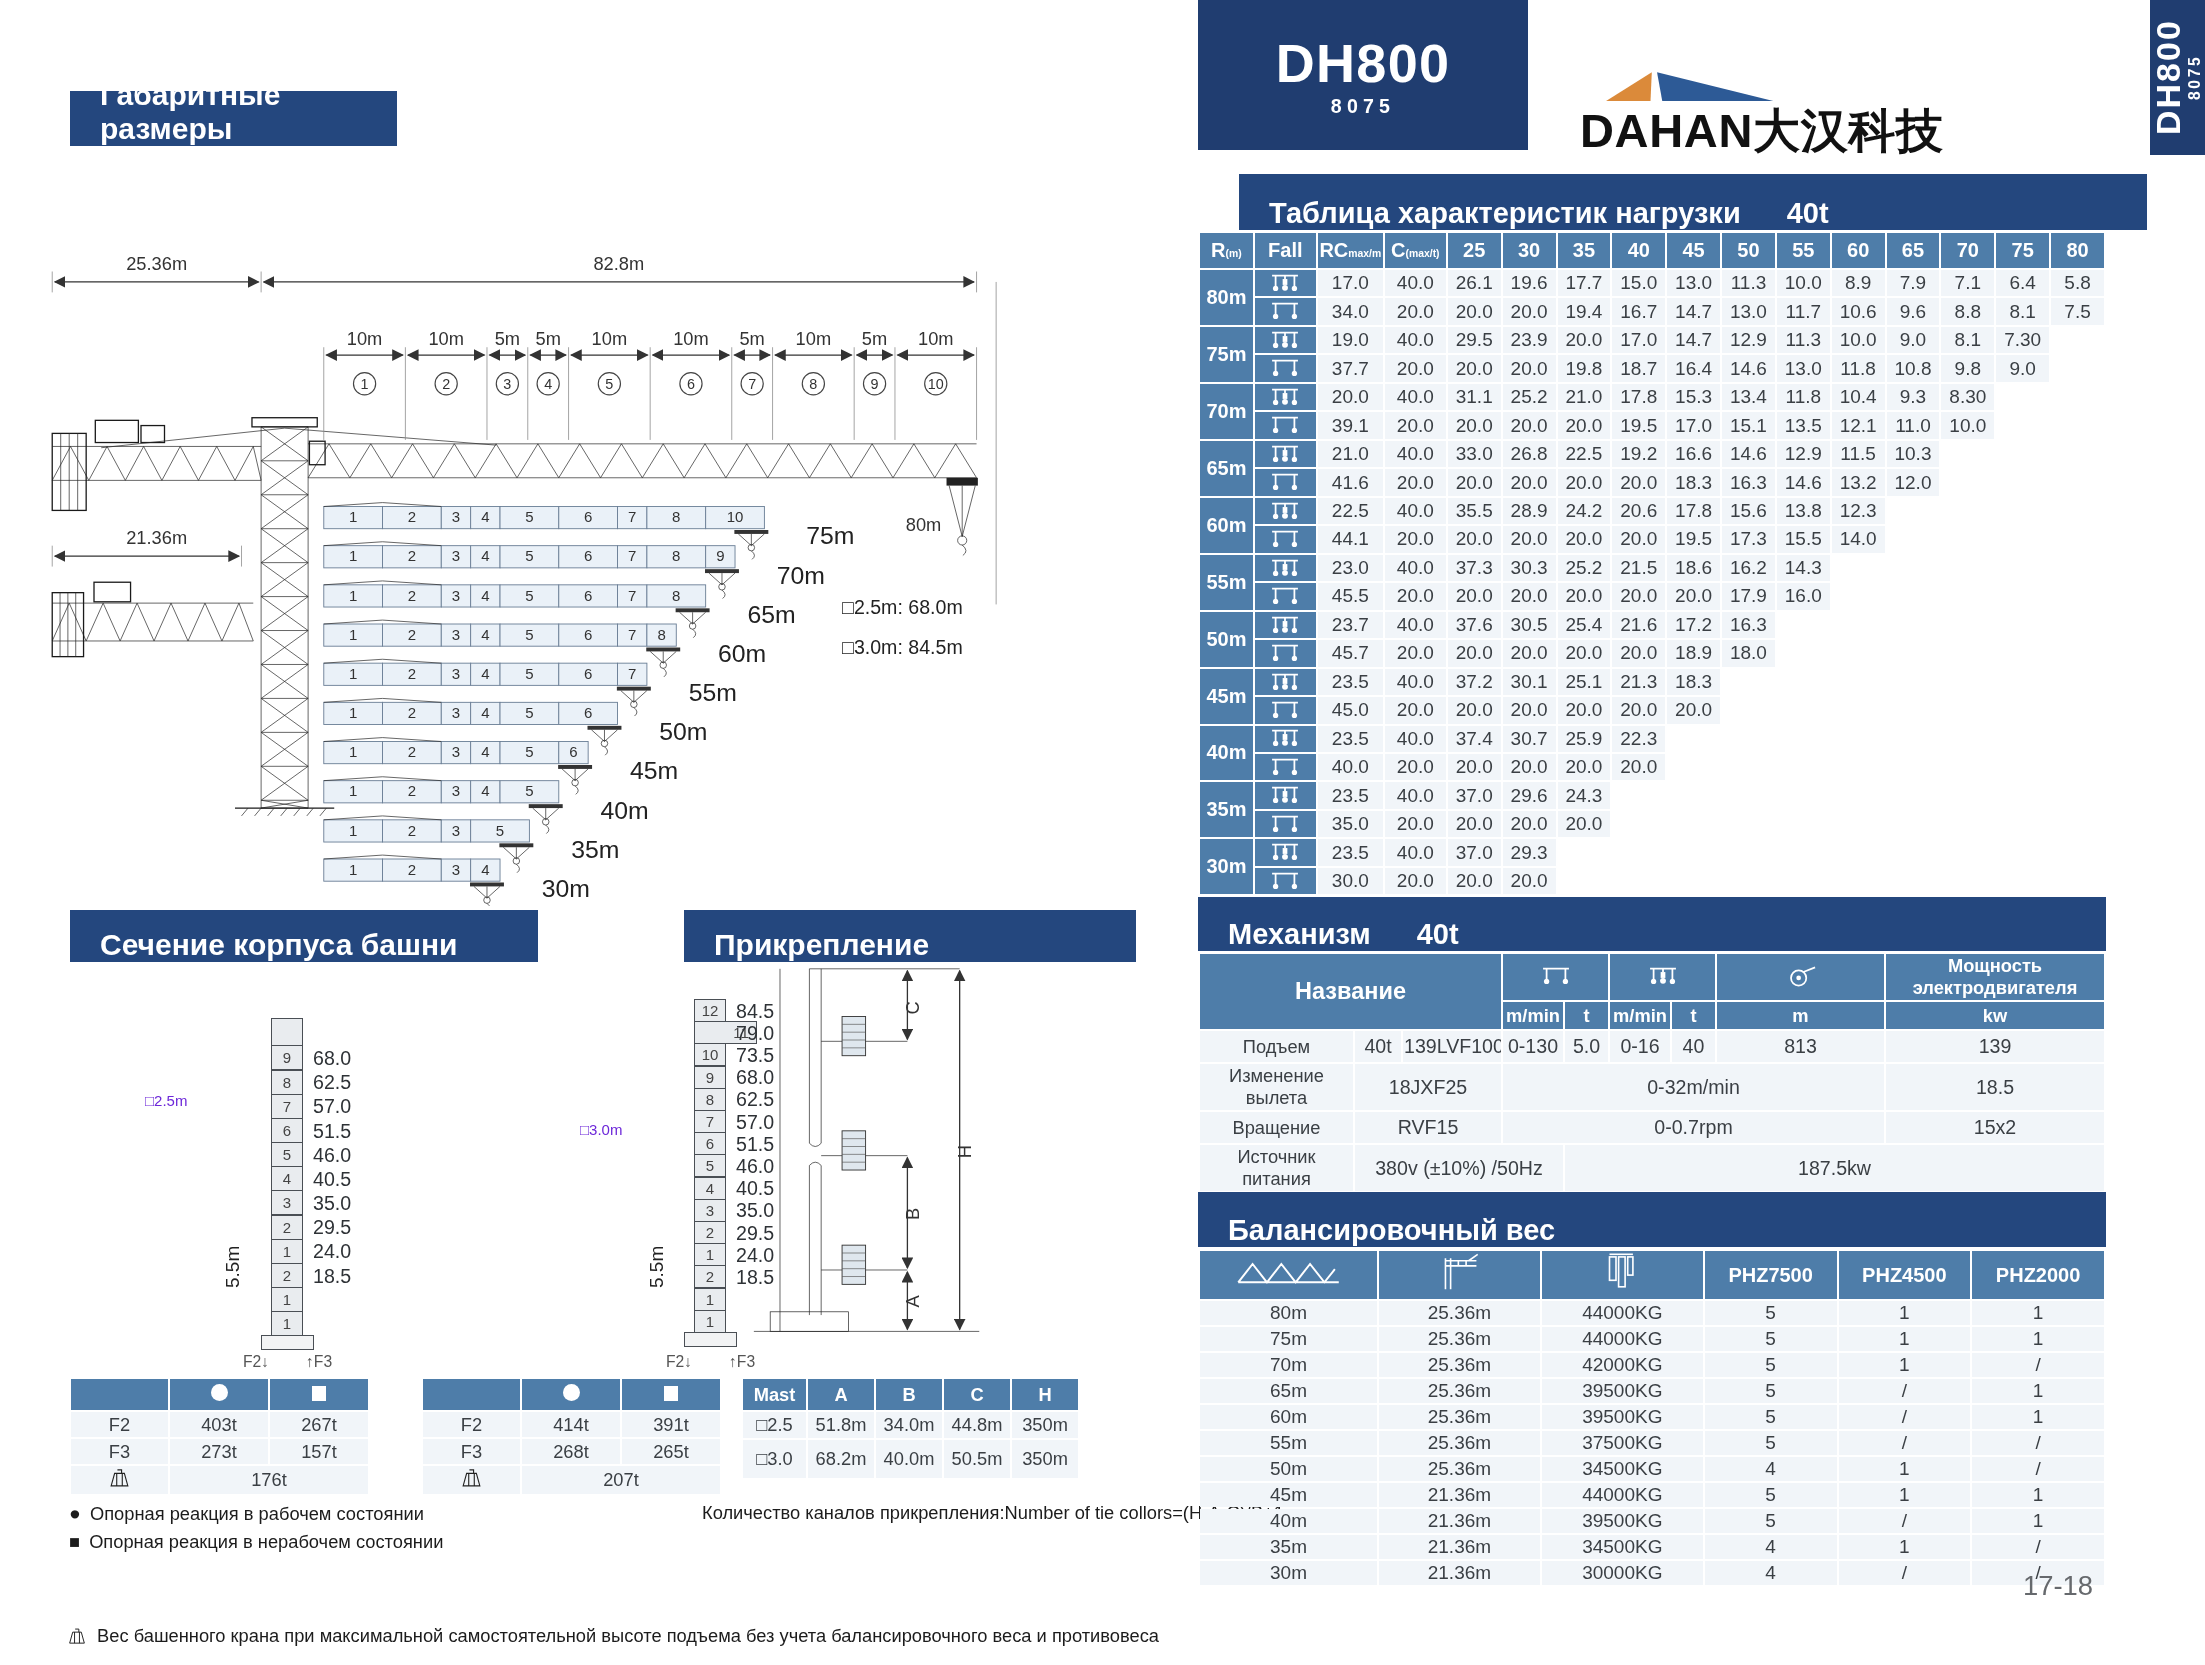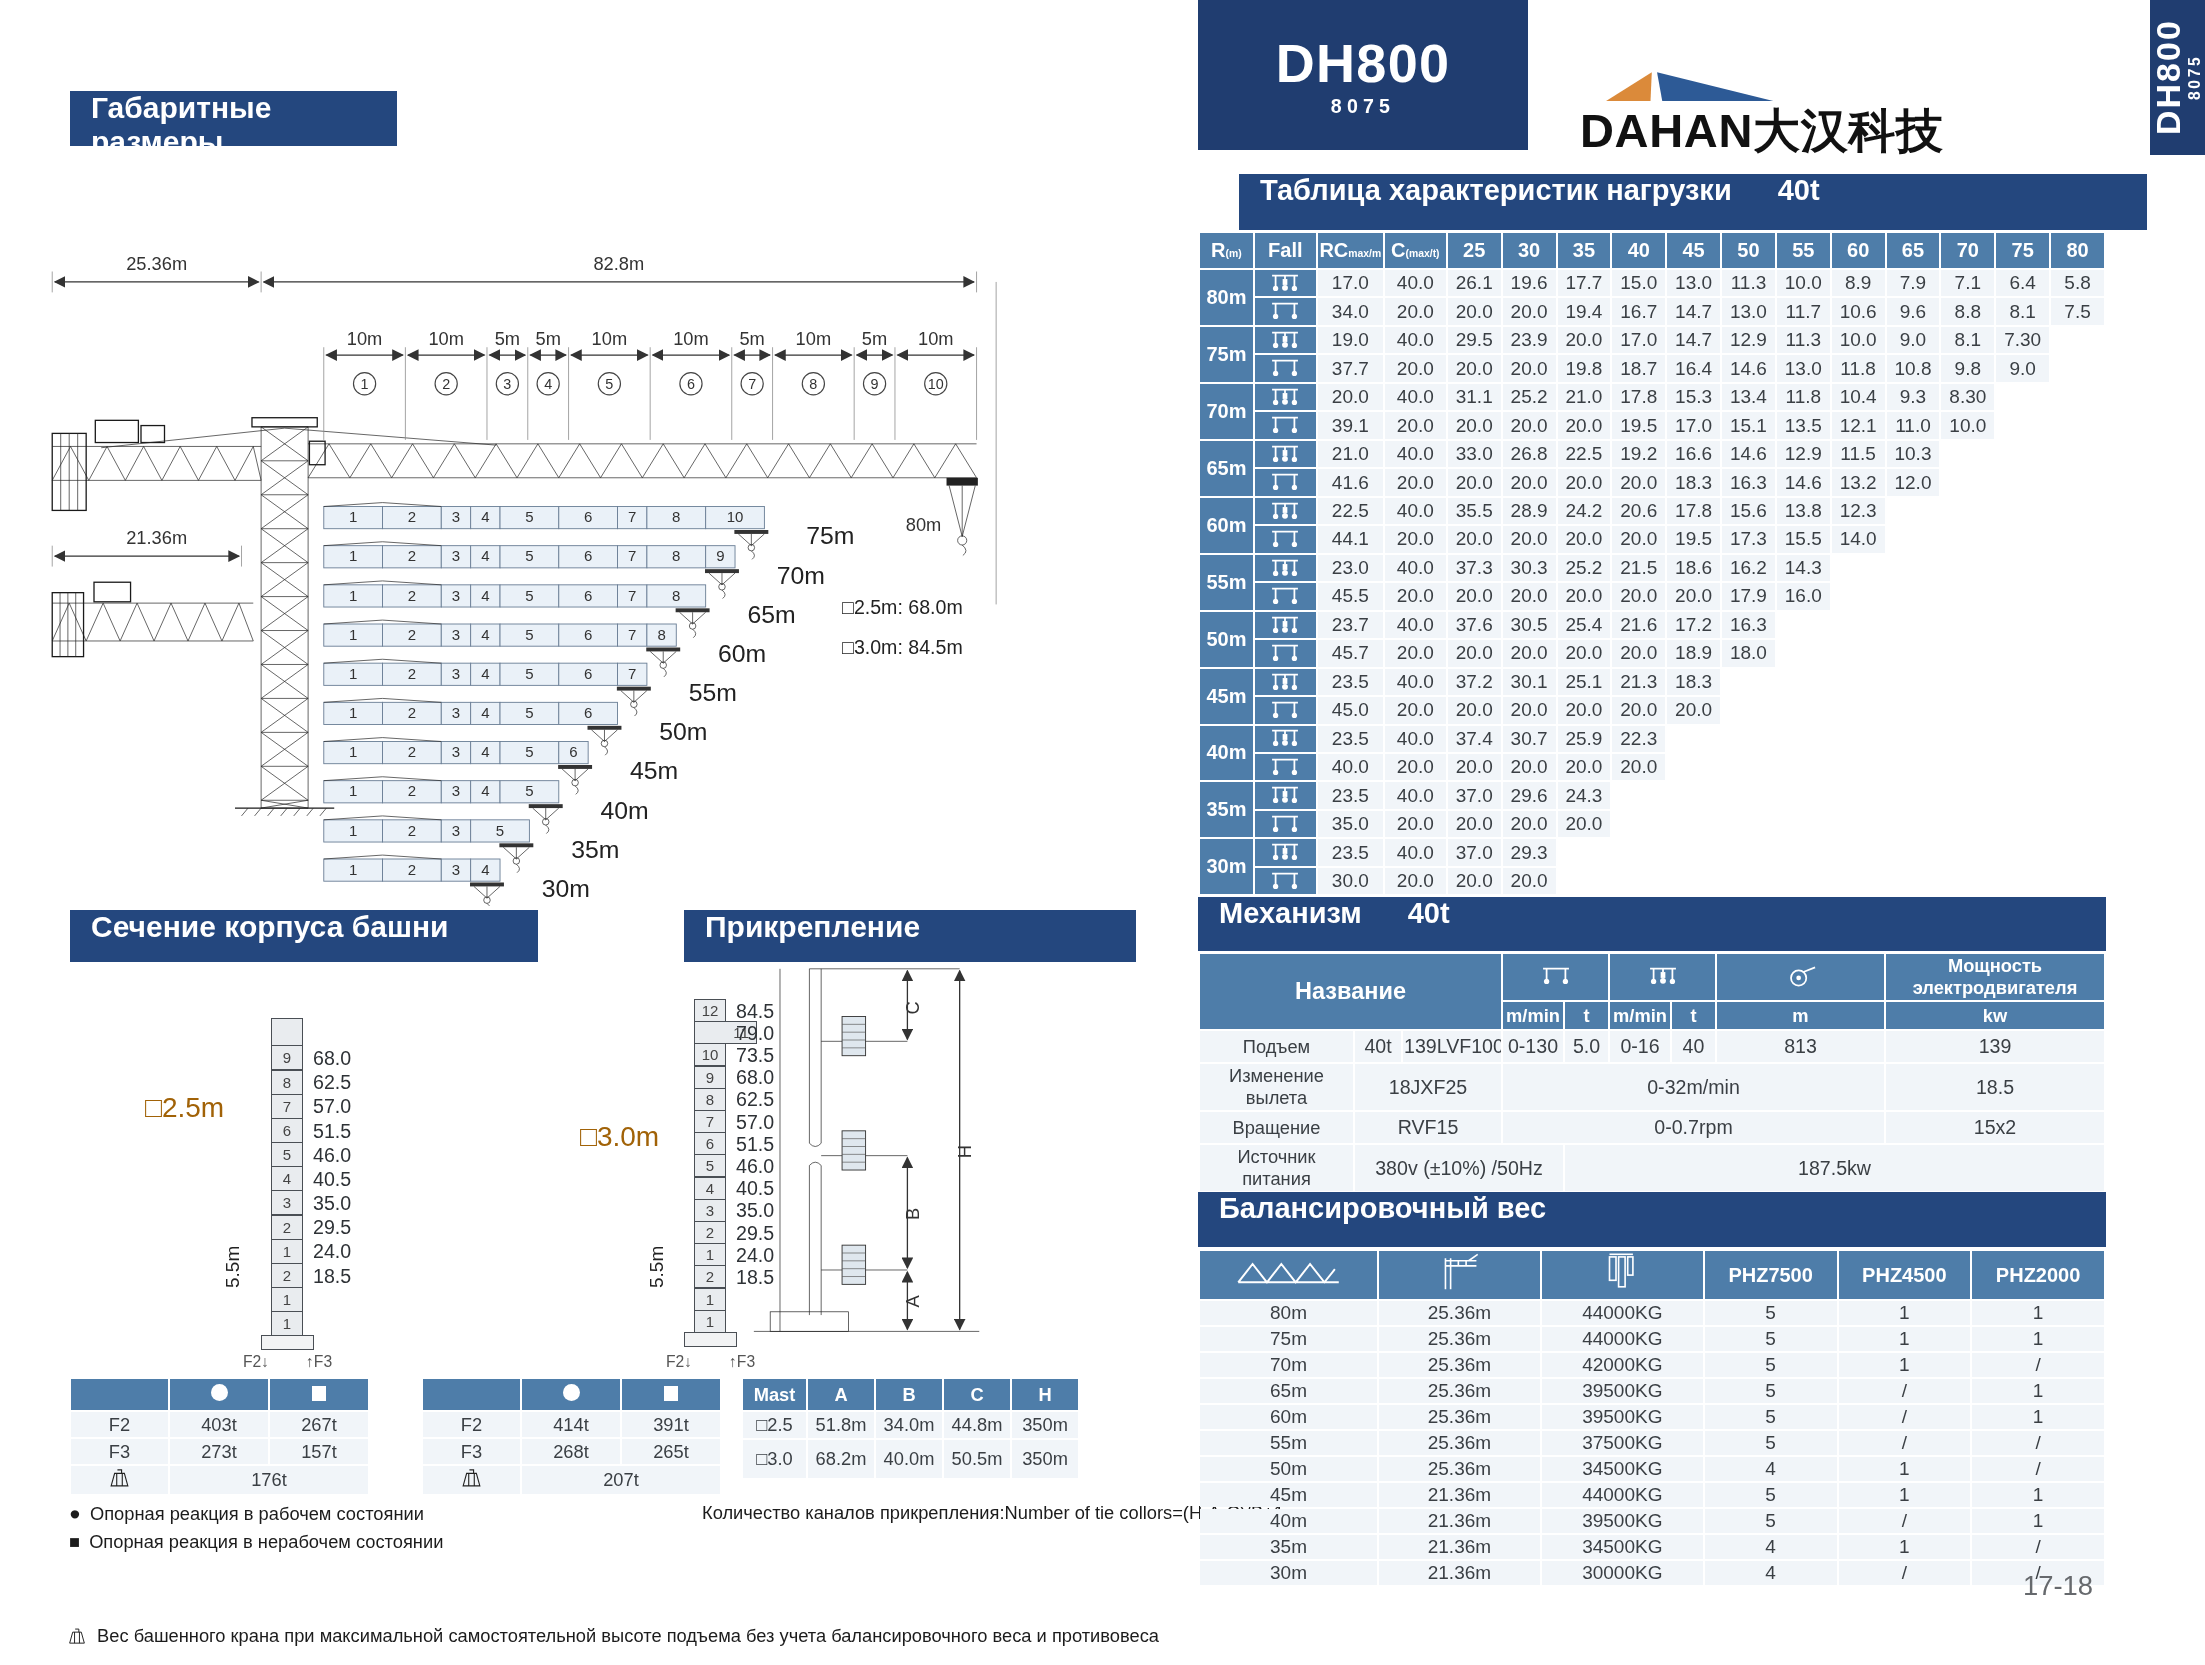--- a/index.html
+++ b/index.html
@@ -1,20 +1,20 @@
 <!DOCTYPE html>
 <html style="font-size:10.4px"><head>
 <meta charset="utf-8">
 <style>
   html,body{margin:0;padding:0;background:#fff;}
   body{width:2205px;height:1666px;position:relative;overflow:hidden;
        font-family:"Liberation Sans","DejaVu Sans",sans-serif;color:#333;}
   .abs{position:absolute;}
   .bar-title{position:absolute;background:#24477e;color:#fff;font-weight:bold;
-             display:flex;align-items:flex-start;padding:0 21px;box-sizing:border-box;}
+             display:flex;align-items:flex-end;padding:0 30px;box-sizing:border-box;}
   .bar-title .cap{margin-left:46px;}
   
   table.spec{border-collapse:separate;border-spacing:2px;table-layout:fixed;position:absolute;}
   table.spec td{text-align:center;vertical-align:middle;overflow:hidden;}
   td.h{background:#4e7da9;color:#fff;font-weight:bold;}
   td.d{background:#f1f5f9;color:#3a3f44;}
   td.e{background:transparent;}
   
   #load-table{font-size:19px;}
   #load-table td.h{font-size:20px;}
@@ -33,21 +33,21 @@
   table.mini{font-size:18.3px;}
   table.mini td.h{height:29px;}
   .dot{width:17px;height:17px;border-radius:50%;background:#fff;display:inline-block;}
   .sq{width:14.4px;height:14.4px;background:#fff;display:inline-block;}
   
   .tower{position:absolute;width:33px;}
   .tcell{position:absolute;left:0;width:30px;border:1.3px solid #4a4f55;background:#e9ecef;
          display:flex;align-items:center;justify-content:center;font-size:15px;color:#444;}
   .tlab{position:absolute;left:42px;font-size:19.6px;color:#2e3236;white-space:nowrap;}
   .tbase{position:absolute;left:-10.4px;width:51px;height:13px;border:1.3px solid #4a4f55;background:#f2f3f4;}
-  .sizelab{position:absolute;font-size:28px;color:#a16207;}
+  .sizelab{position:absolute;font-size:15px;color:#6d28d9;}
   .vlab{position:absolute;font-size:19px;color:#222;transform:rotate(-90deg);transform-origin:left top;}
   .flab{position:absolute;font-size:15.7px;color:#555;}
   
   .note{position:absolute;font-size:18.3px;color:#1c1c1c;display:flex;align-items:center;gap:9.1px;white-space:nowrap;}
   
   svg text{font-family:"Liberation Sans","DejaVu Sans",sans-serif;}
   .dim{stroke:#333;stroke-width:2;}
   .ext{stroke:#8a8a8a;stroke-width:1.2;}
   .art{stroke:#1a1a1a;stroke-width:2;fill:none;}
   .artthin{stroke:#2a2a2a;stroke-width:1.1;fill:none;}

